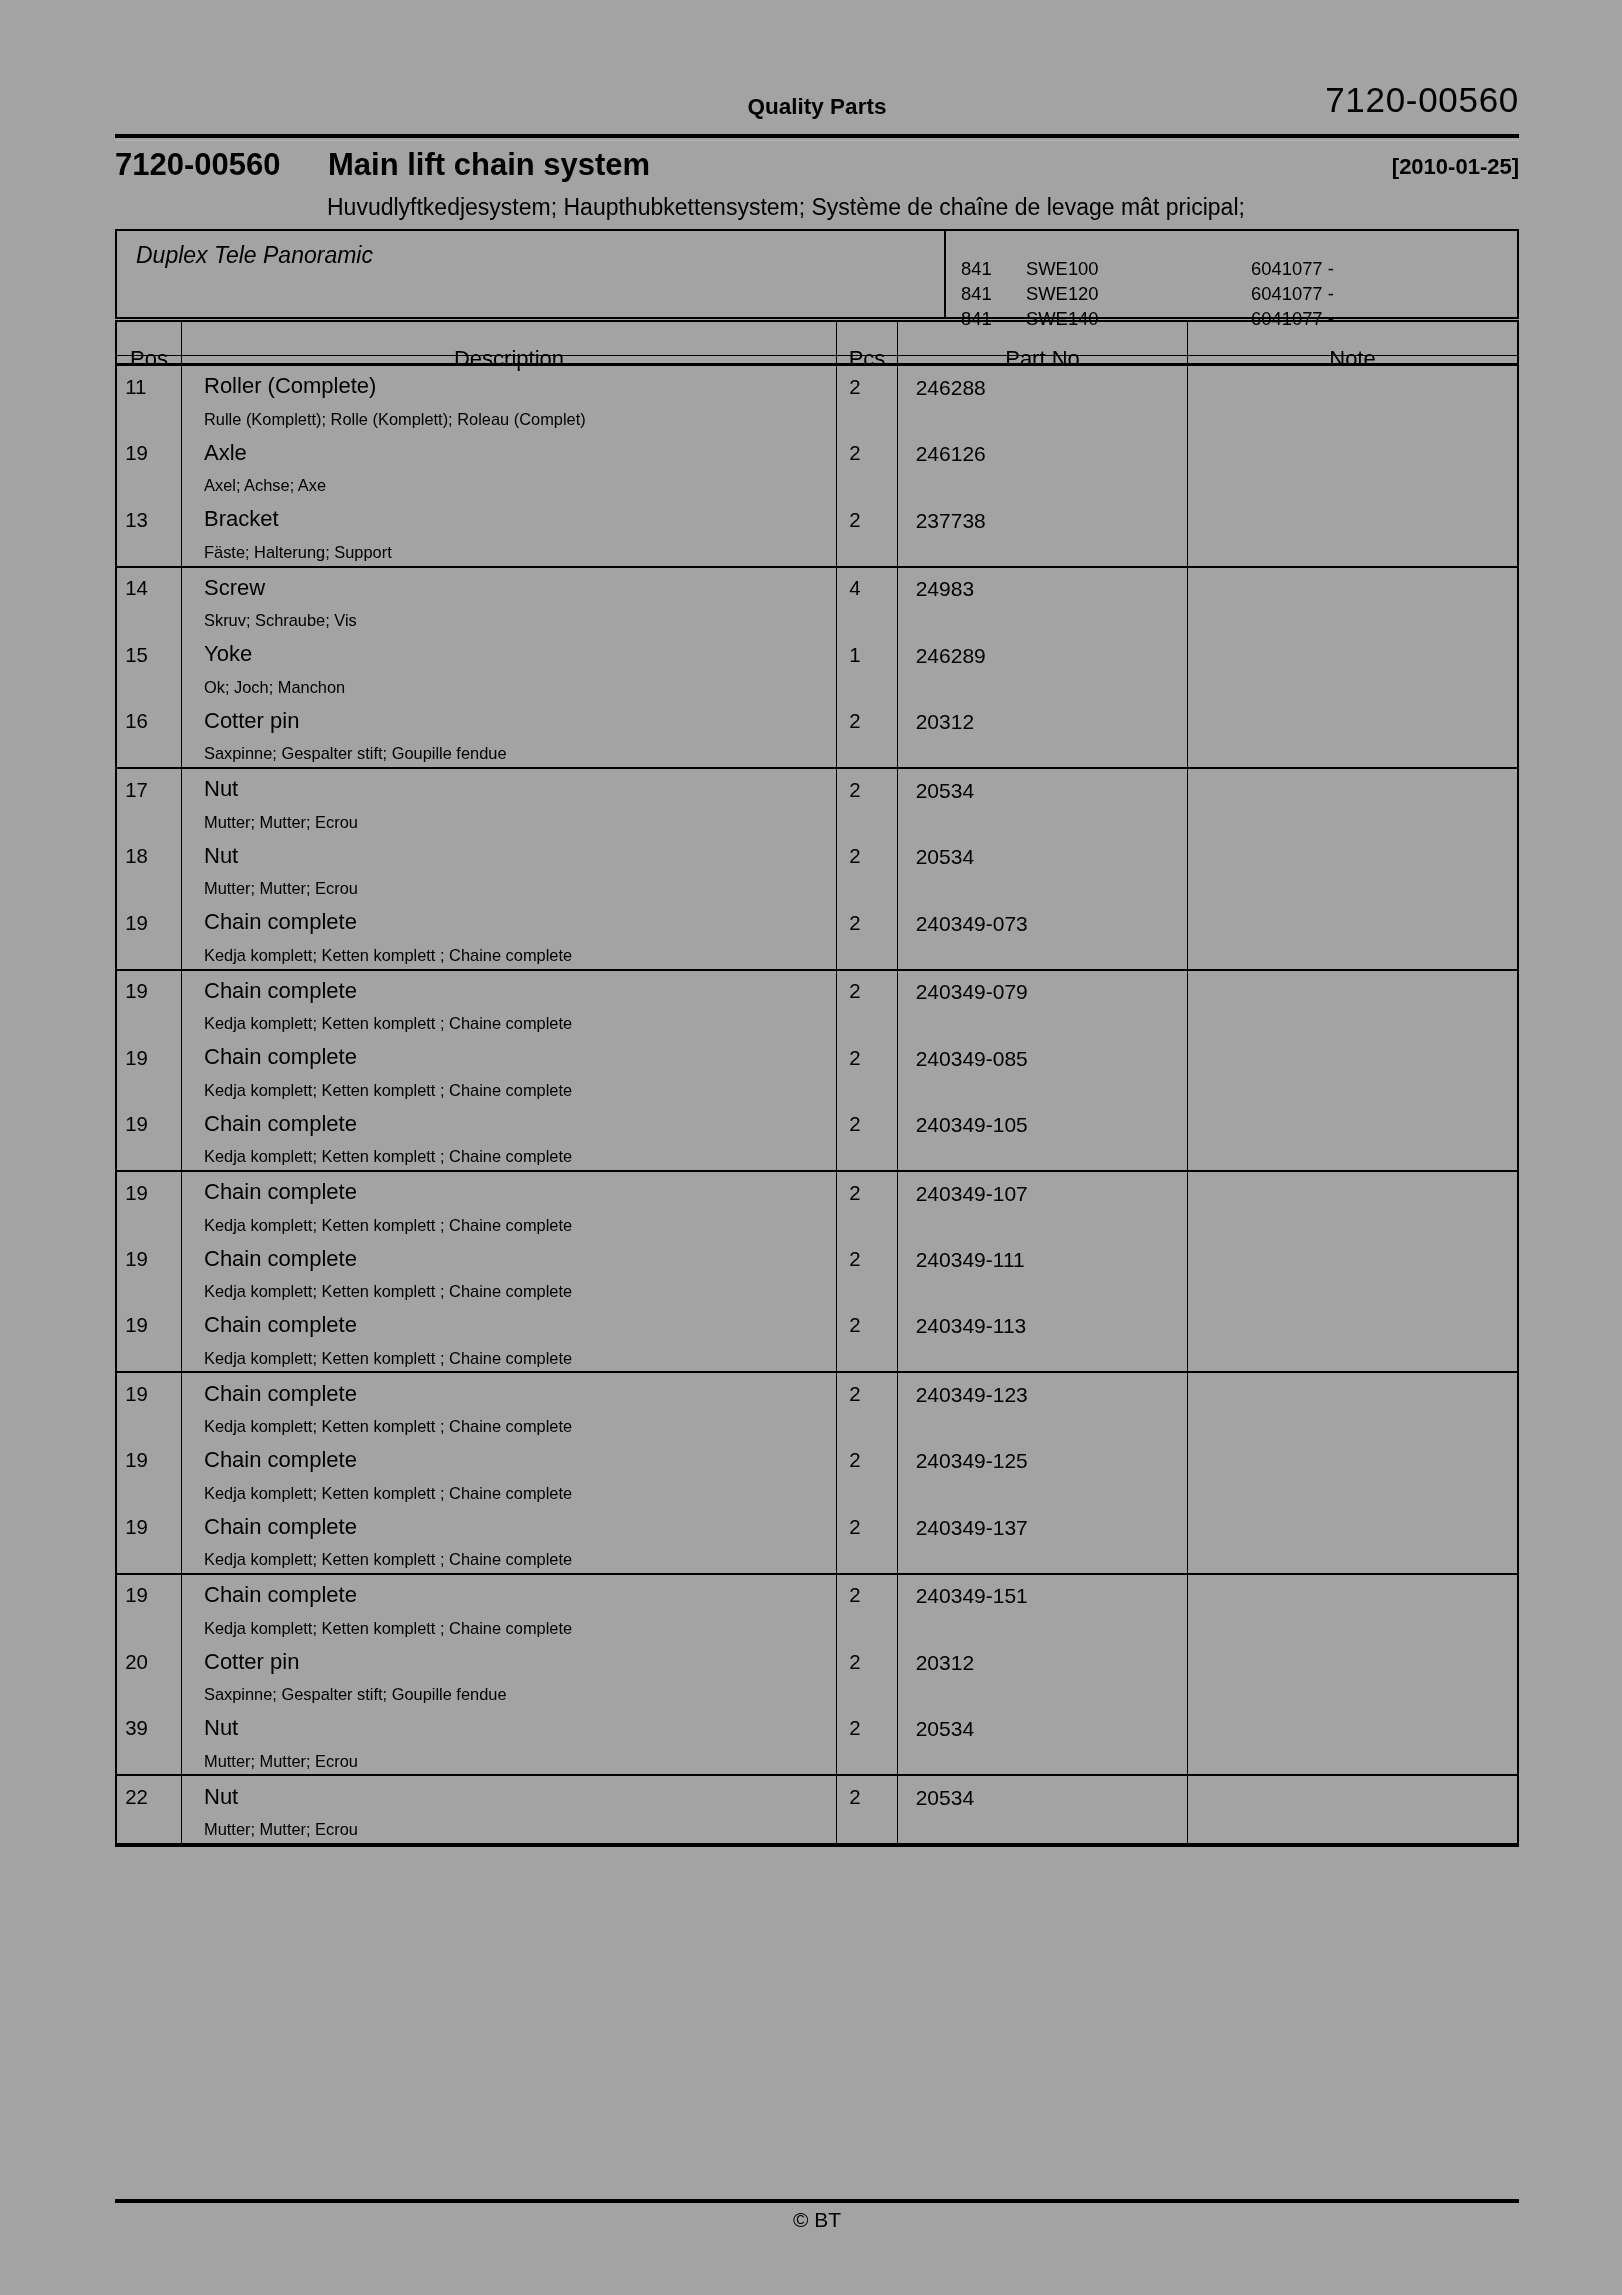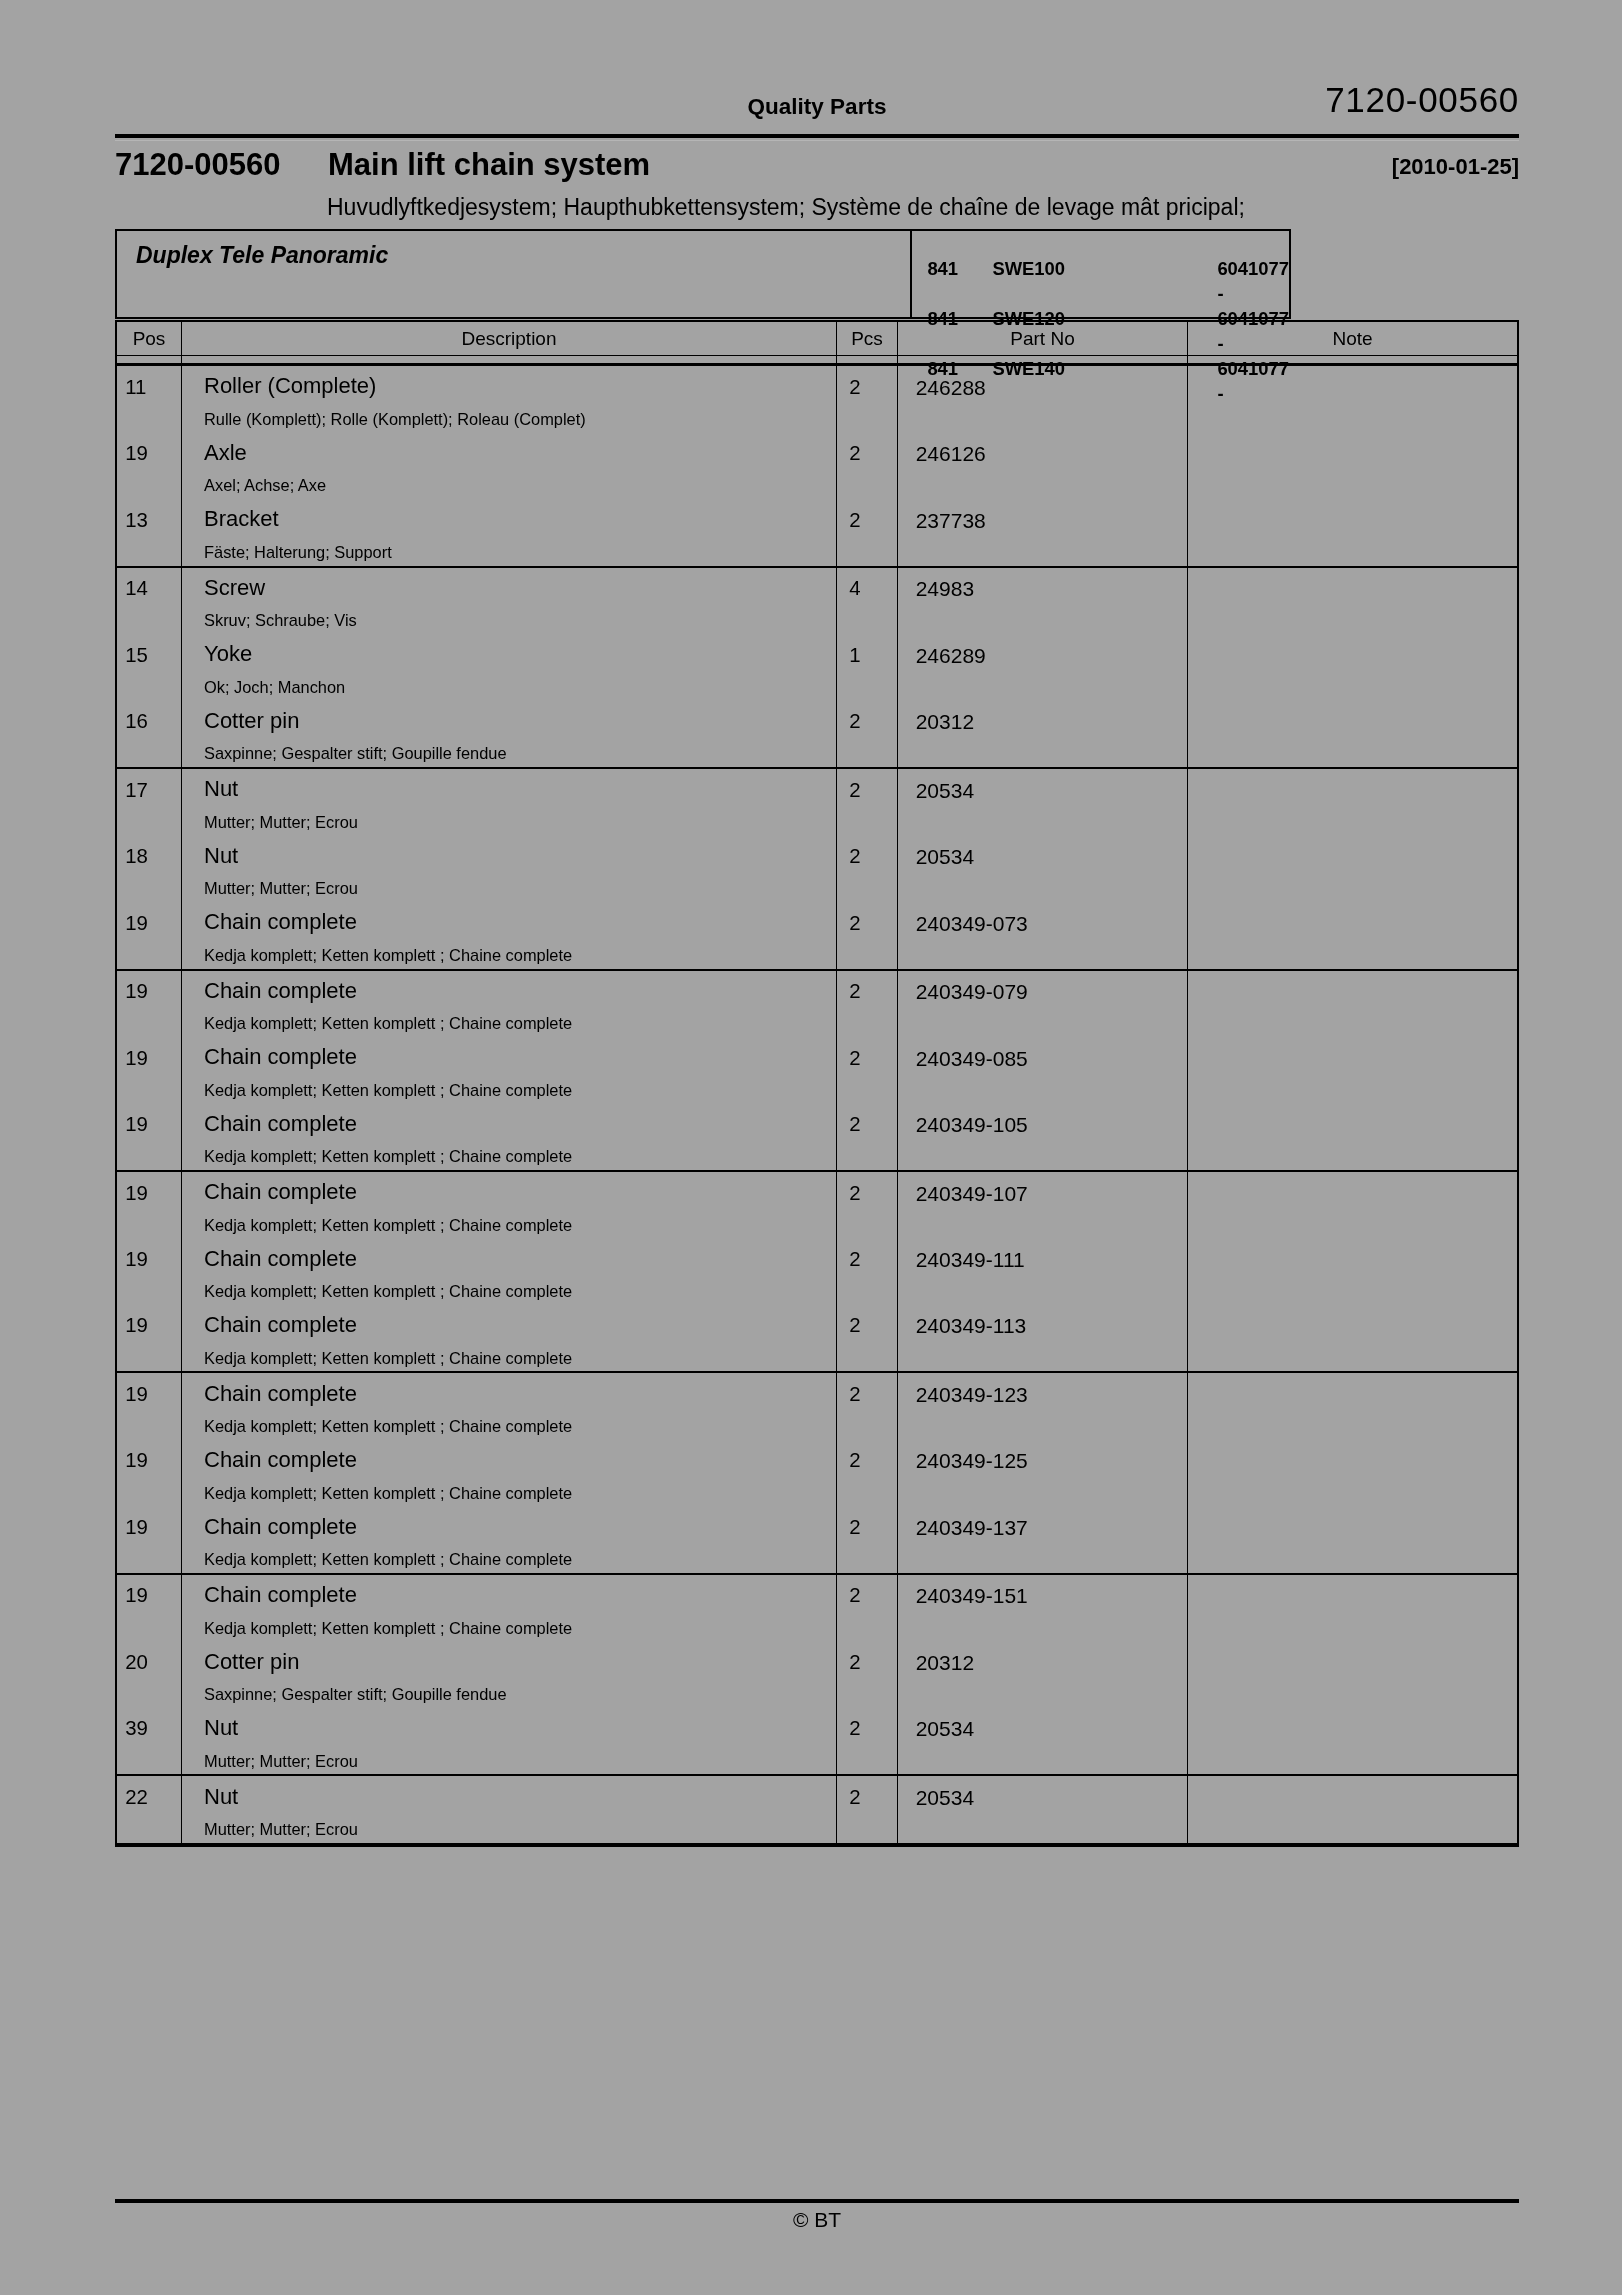--- a/index.html
+++ b/index.html
@@ -26,43 +26,43 @@
 
   
   .title-row{position:absolute;top:147px;left:115px;width:1404px;}
   .title-num{position:absolute;left:0;top:0;font-size:31px;font-weight:bold;}
   .title-name{position:absolute;left:213px;top:0;font-size:31px;font-weight:bold;}
   .title-date{position:absolute;right:0;top:6.8px;font-size:22px;font-weight:bold;}
   .subtitle{position:absolute;top:194px;left:327px;font-size:23px;}
 
   
   .model-box{
-    position:absolute;top:229px;left:115px;width:1176px;height:90px;
-    border:2.7px solid #000;box-sizing:border-box;display:flex;font-weight:bold;
+    position:absolute;top:229px;left:115px;width:1404px;height:90px;
+    border:2.7px solid #000;box-sizing:border-box;display:flex;
   }
   .model-left{width:829px;box-sizing:border-box;border-right:2px solid #000;}
   .model-name{margin:11px 0 0 19px;font-size:23px;font-style:italic;}
   .model-right{flex:1;padding:25px 0 0 15px;}
   .variant-row{display:flex;line-height:25px;font-size:18.4px;}
   .v-code{width:65px;}
   .v-model{width:225px;}
   .v-serial{flex:1;}
 
   
   .parts{
     position:absolute;top:320px;left:115px;width:1404px;
     border:2px solid #000;border-top-width:2px;border-bottom-width:4.1px;
     box-sizing:border-box;
   }
   .grid{display:grid;grid-template-columns:65px 655px 61px 290px 329px;}
   .cell{box-sizing:border-box;border-right:1.4px solid #000;}
   .cell:last-child{border-right:none;}
   .thead .cell{
     height:34px;border-bottom:1.4px solid #000;
-    font-size:19px;text-align:center;padding-top:6px;
+    font-size:22px;text-align:center;padding-top:24px;
   }
   .hsep .cell{height:8.2px;border-bottom:1.4px solid #000;}
   .group{border-top:2.7px solid #000;}
   .row .cell{min-height:59px;}
   .c-pos{padding:9.5px 0 0 8.2px;font-size:20.4px;}
   .c-desc{padding:8.2px 0 4.1px 22px;}
   .d-main{font-size:22px;line-height:24.5px;}
   .d-sub{font-size:16.4px;line-height:17.7px;margin-top:12px;}
   .c-pcs{padding:9.5px 0 0 12.3px;font-size:20.4px;}
   .c-part{padding:9.5px 0 0 17.7px;font-size:21px;}

